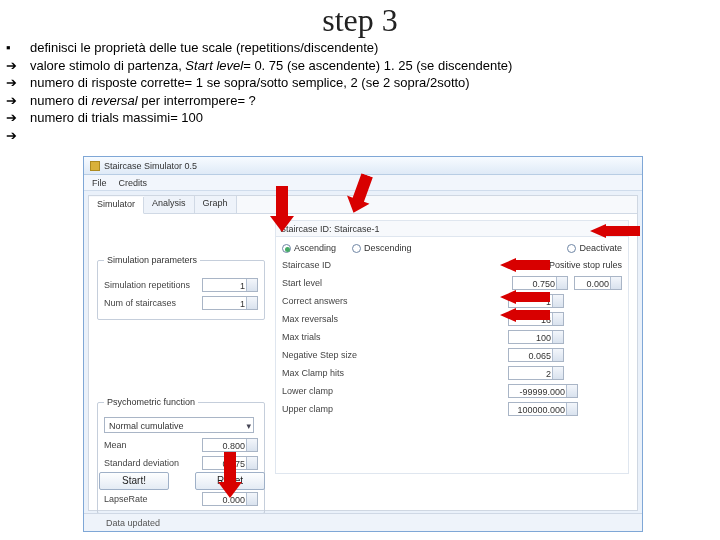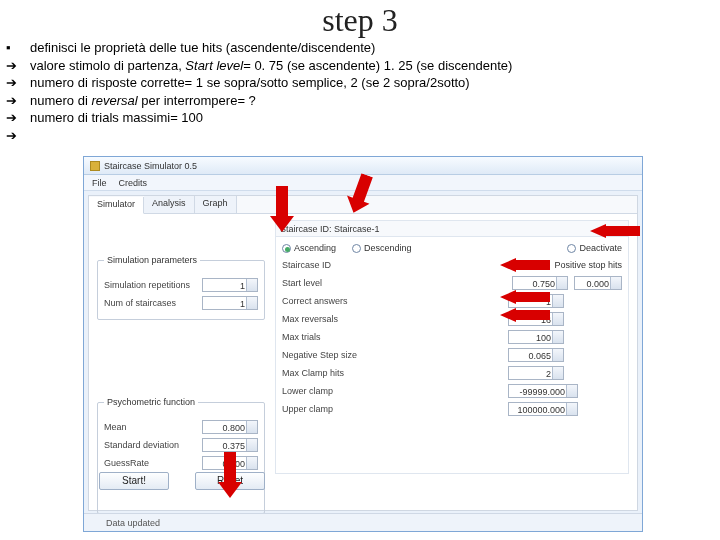--- a/index.html
+++ b/index.html
@@ -188,21 +188,21 @@
   .arrow-svg { fill:#d80000; }
 </style>
 </head>
 <body>
 
 <div class="title">step 3</div>
 
 <ul class="bullets" id="bullets">
     <li>
       <span class="marker">▪</span>
-      <span>definisci le proprietà delle tue hits (ascendente/discendente)</span>
+      <span>definisci le proprietà delle tue scale (repetitions/discendente)</span>
     </li>
     <li>
       <span class="marker arrow">➔</span>
       <span>valore stimolo di partenza, <i>Start level</i>= 0. 75 (se ascendente) 1. 25 (se discendente)</span>
     </li>
     <li>
       <span class="marker arrow">➔</span>
       <span>numero di risposte corrette= 1 se sopra/sotto semplice, 2 (se 2 sopra/2sotto)</span>
     </li>
     <li>
@@ -242,20 +242,21 @@
         <span class="spin">1</span>
       </div>
       <div class="row">
         <label>Num of staircases</label>
         <span class="spin">1</span>
       </div>
     </div>
 
     <div class="groupbox" style="left:8px; top:168px; width:168px; height:112px;">
       <div class="legend">Psychometric function</div>
+      <div class="combo" style="width:150px; margin:0 0 4px 0;">Normal cumulative</div>
       <div class="row">
           <label>Mean</label>
           <span class="spin">0.800</span>
         </div>
       <div class="row">
           <label>Standard deviation</label>
           <span class="spin">0.375</span>
         </div>
       <div class="row">
           <label>GuessRate</label>
@@ -285,21 +286,21 @@
           </span>
         <span class="radio" style="margin-left:auto;">
             <span class="dot"></span>
             <span>Deactivate</span>
           </span>
       </div>
       <div style="padding:0 6px 4px 6px;">
         <div class="row">
             <label>Staircase ID</label>
           <div style="display:flex;gap:30px;align-items:center;">
-            <span>Positive stop hits</span>
+            <span>Positive stop rules</span>
           </div>
         </div>
         <div class="row">
             <label>Start level</label>
           <div style="display:flex;gap:6px;">
             <span class="spin">0.750</span>
             <span class="spin" style="width:48px;">0.000</span>
           </div>
         </div>
         <div class="row">

